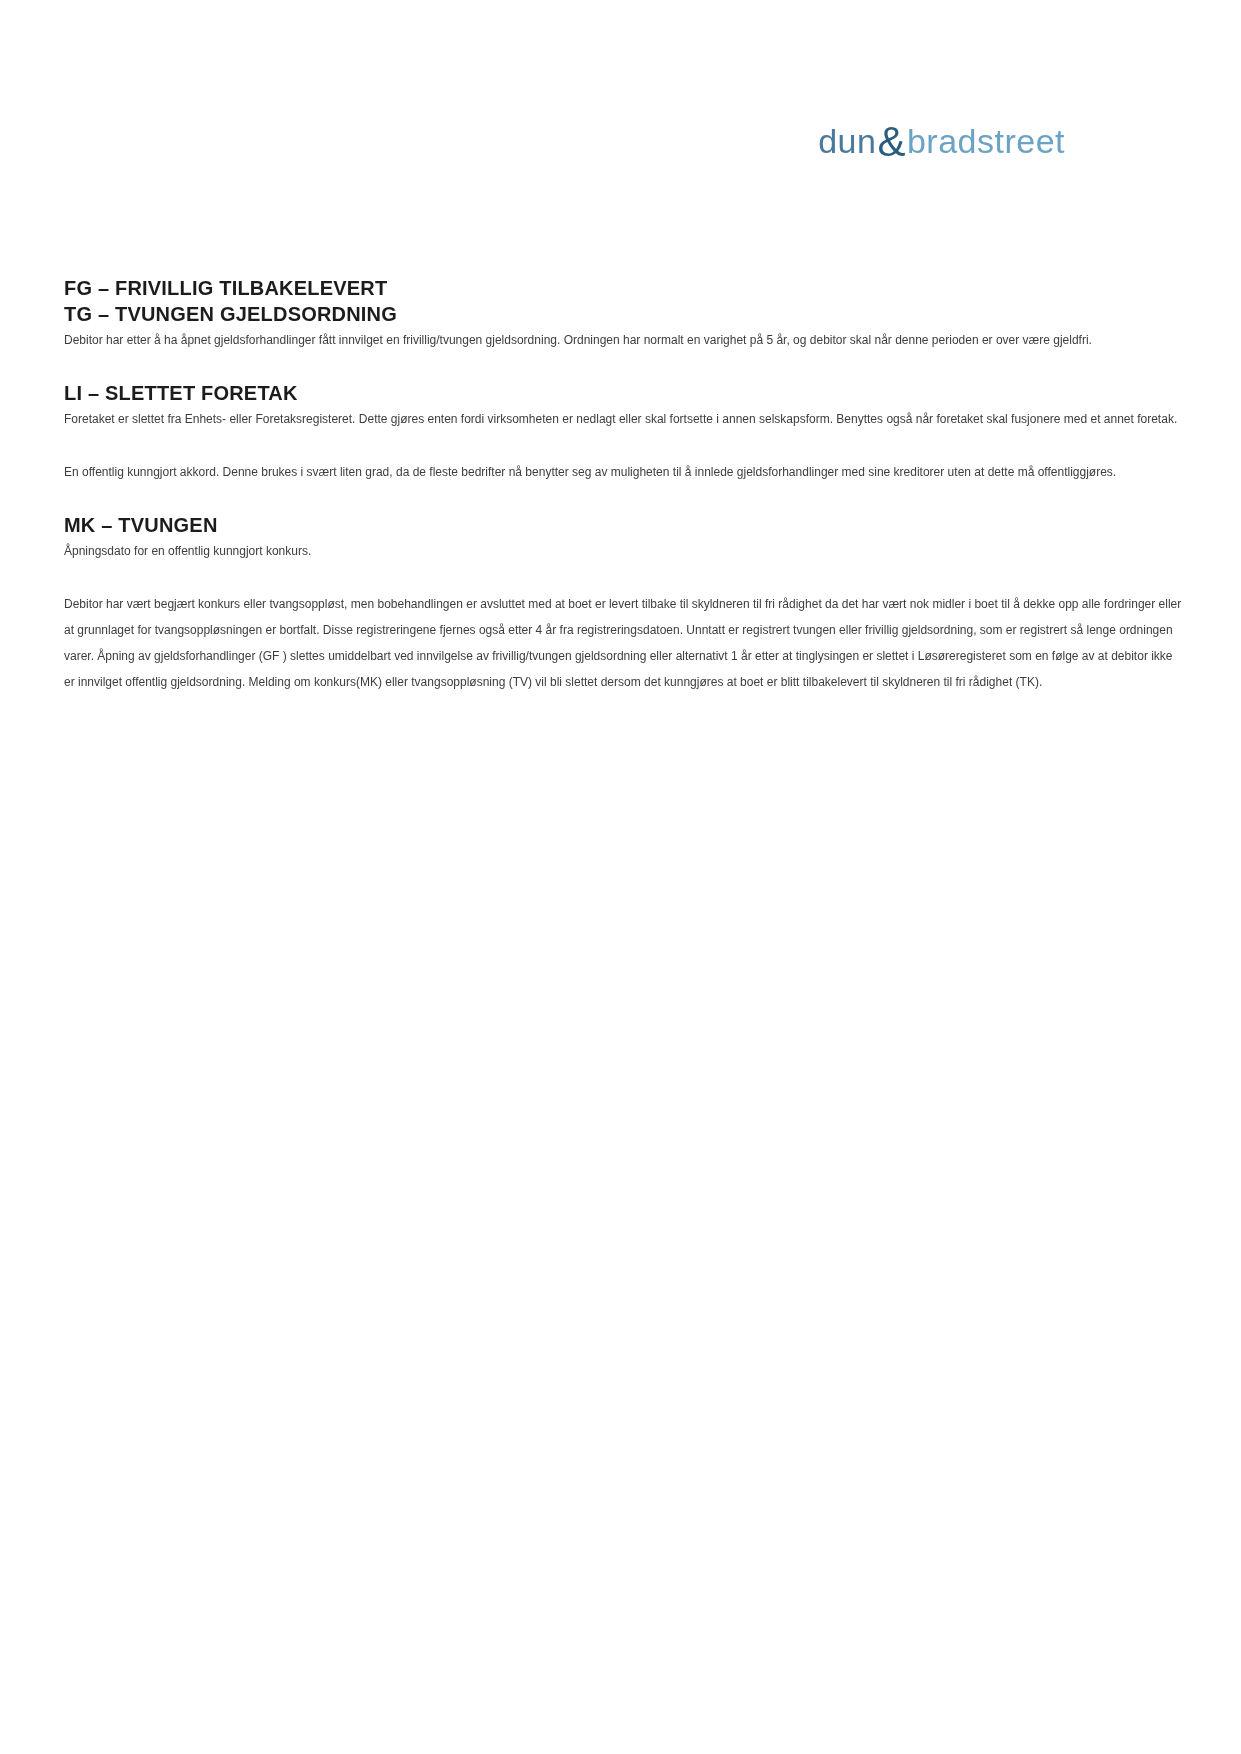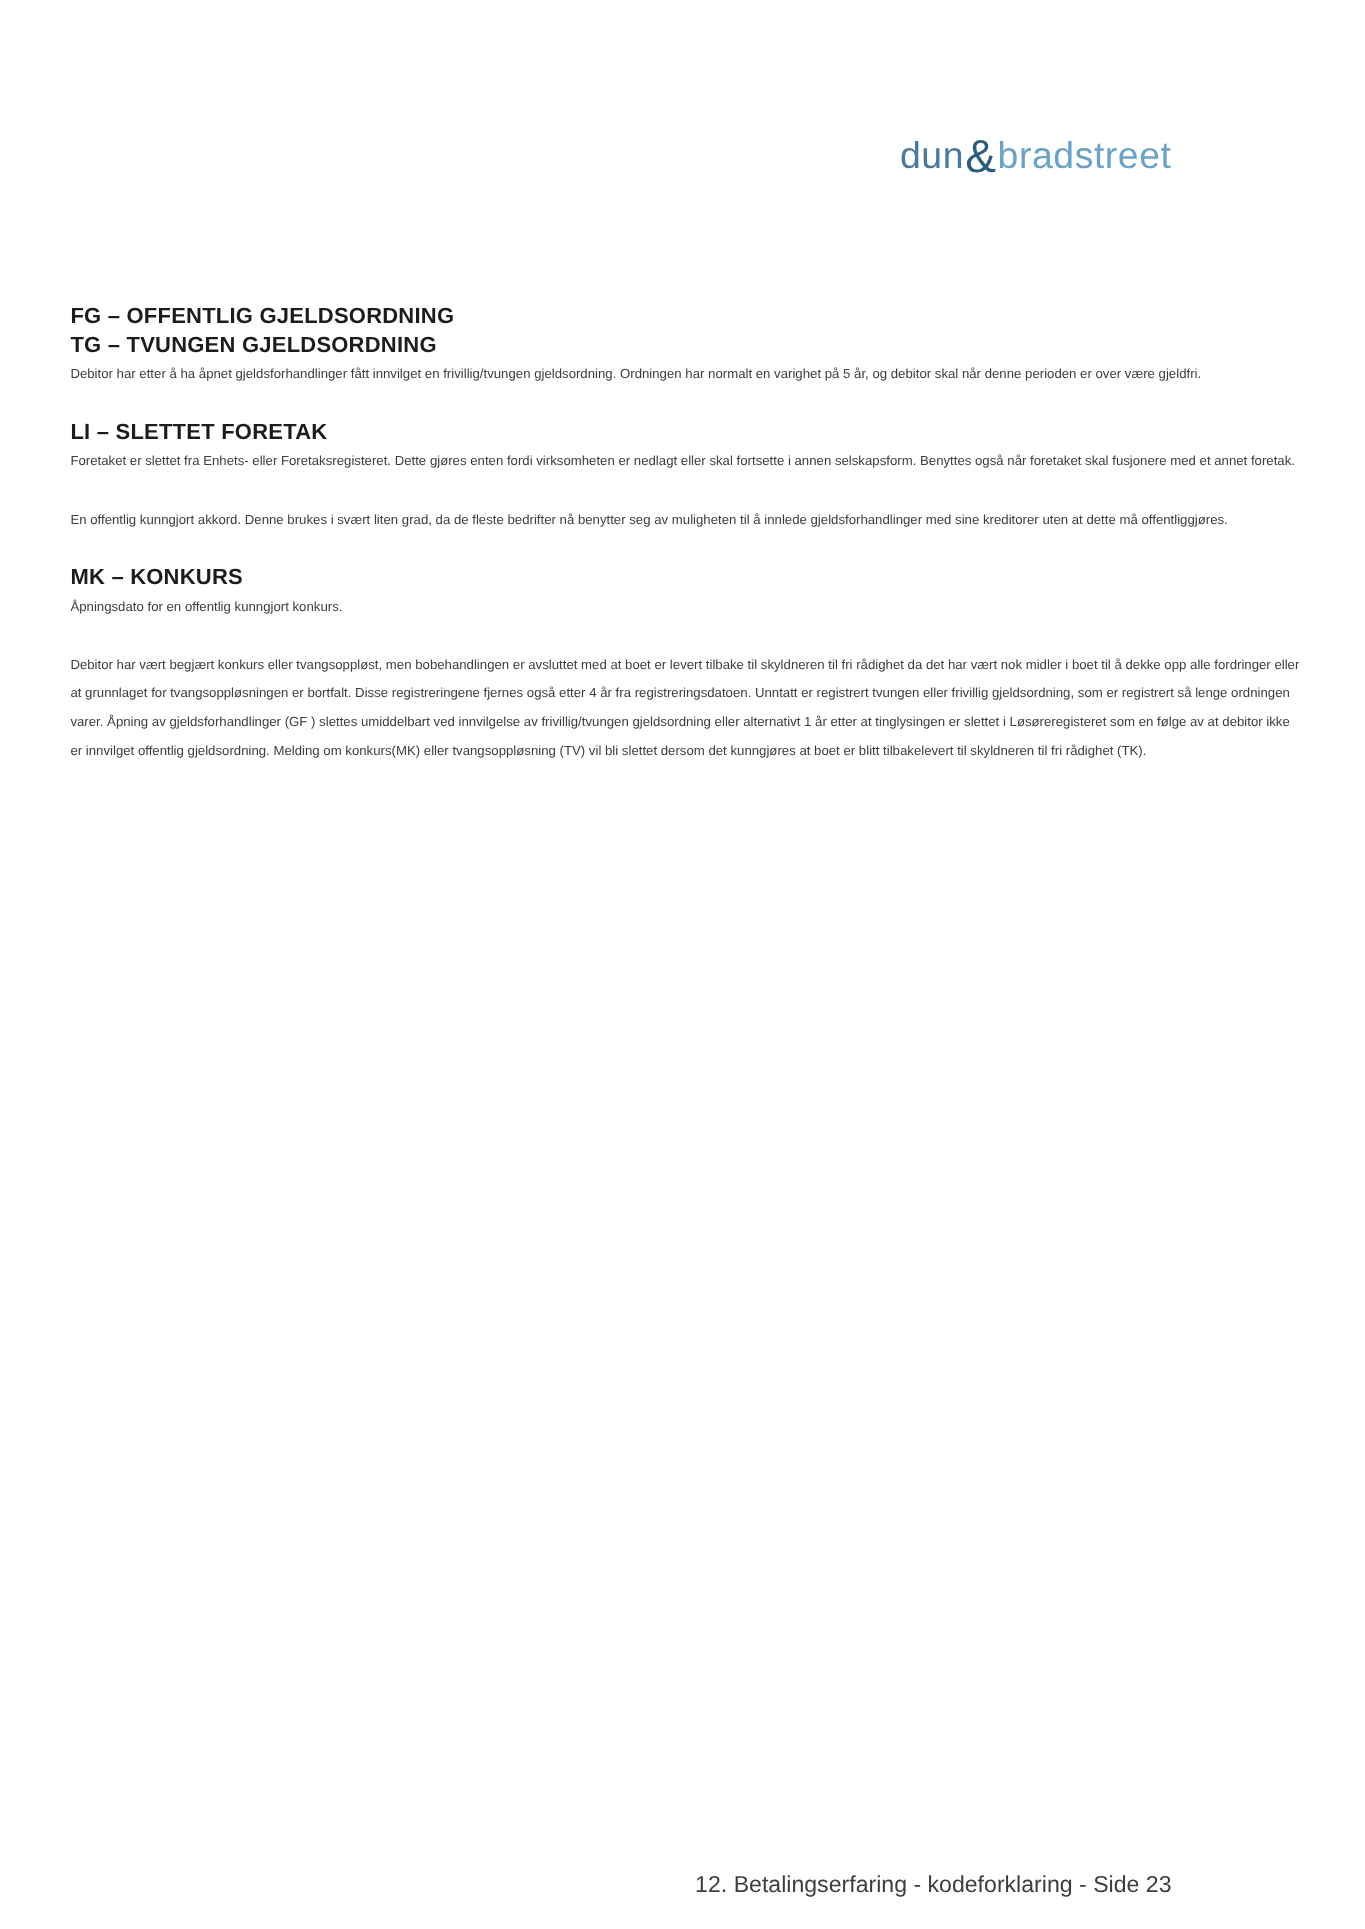--- a/index.html
+++ b/index.html
@@ -82,43 +82,40 @@
 
   <header>
     <div class="logo">
       <span class="logo-dun">dun</span><span class="logo-amp">&amp;</span><span class="logo-bradstreet">bradstreet</span>
     </div>
   </header>
 
   <main class="content">
 
     <section class="sec">
-      <h2>FG – OFFENTLIG GJELDSORDNING</h2>
+      <h2>FG – FRIVILLIG TILBAKELEVERT</h2>
       <h2>TG – TVUNGEN GJELDSORDNING</h2>
       <p>Debitor har etter å ha åpnet gjeldsforhandlinger fått innvilget en frivillig/tvungen gjeldsordning. Ordningen har normalt en varighet på 5 år, og debitor skal når denne perioden er over være gjeldfri.</p>
     </section>
 
     <section class="sec">
       <h2>LI – SLETTET FORETAK</h2>
       <p>Foretaket er slettet fra Enhets- eller Foretaksregisteret. Dette gjøres enten fordi virksomheten er nedlagt eller skal fortsette i annen selskapsform. Benyttes også når foretaket skal fusjonere med et annet foretak.</p>
     </section>
 
     <section class="sec">
       <p>En offentlig kunngjort akkord. Denne brukes i svært liten grad, da de fleste bedrifter nå benytter seg av muligheten til å innlede gjeldsforhandlinger med sine kreditorer uten at dette må offentliggjøres.</p>
     </section>
 
     <section class="sec">
-      <h2>MK – KONKURS</h2>
+      <h2>MK – TVUNGEN</h2>
       <p>Åpningsdato for en offentlig kunngjort konkurs.</p>
     </section>
 
 
     <section class="sec">
       <p>Debitor har vært begjært konkurs eller tvangsoppløst, men bobehandlingen er avsluttet med at boet er levert tilbake til skyldneren til fri rådighet da det har vært nok midler i boet til å dekke opp alle fordringer eller at grunnlaget for tvangsoppløsningen er bortfalt. Disse registreringene fjernes også etter 4 år fra registreringsdatoen. Unntatt er registrert tvungen eller frivillig gjeldsordning, som er registrert så lenge ordningen varer. Åpning av gjeldsforhandlinger (GF ) slettes umiddelbart ved innvilgelse av frivillig/tvungen gjeldsordning eller alternativt 1 år etter at tinglysingen er slettet i Løsøreregisteret som en følge av at debitor ikke er innvilget offentlig gjeldsordning. Melding om konkurs(MK) eller tvangsoppløsning (TV) vil bli slettet dersom det kunngjøres at boet er blitt tilbakelevert til skyldneren til fri rådighet (TK).</p>
     </section>
 
   </main>
 
-  <footer class="footer">
-    <span>12. Betalingserfaring - kodeforklaring - Side 23</span>
-  </footer>
 
 </div>
 
 </body></html>

